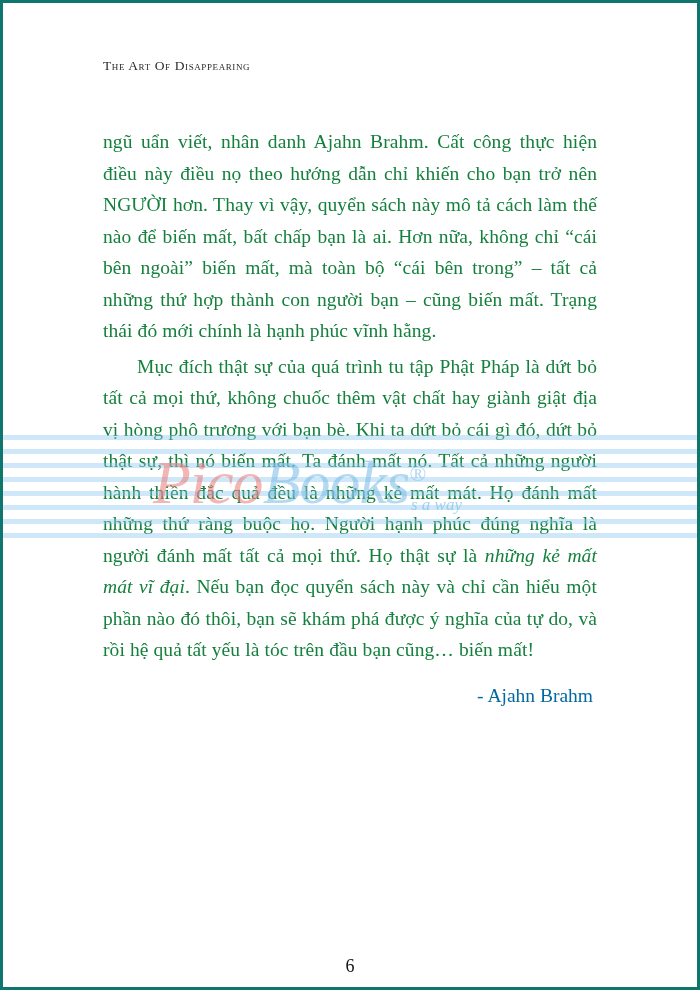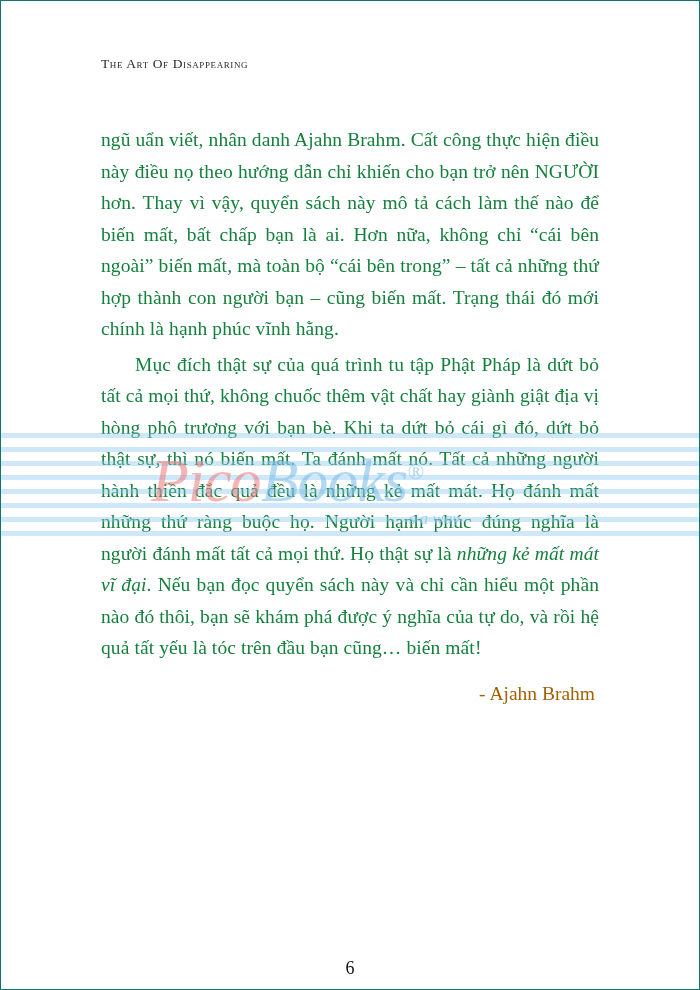--- a/index.html
+++ b/index.html
@@ -12,21 +12,21 @@
     height: 990px;
     position: relative;
     font-family: "Liberation Serif", serif;
     color: #1a1a1a;
     overflow: hidden;
   }
   .page {
     position: absolute;
     inset: 0;
     background: #ffffff;
-    border: 1px solid #0f766e;
+    border: 3px solid #0f766e;
     box-sizing: border-box;
   }
   .page-inner {
     position: absolute;
     left: 100px;
     right: 100px;
     top: 55px;
     bottom: 50px;
   }
   .running-head {
@@ -57,21 +57,21 @@
   }
   .italic {
     font-style: italic;
   }
   .attribution {
     margin-top: 14px;
     font-size: 19.5px;
     line-height: 31.5px;
     text-align: right;
     padding-right: 4px;
-    color: #a16207;
+    color: #0369a1;
   }
   .folio {
     position: absolute;
     left: 0;
     right: 0;
     bottom: 10px;
     text-align: center;
     font-size: 18px;
     color: #111111;
   }
@@ -112,21 +112,21 @@
     color: rgba(235, 120, 120, 0.55);
   }
   .wm-reg {
     font-size: 22px;
     vertical-align: super;
     color: rgba(120, 185, 230, 0.6);
   }
   .wm-sub {
     position: absolute;
     left: 408px;
-    top: 76px;
+    top: 60px;
     font-family: "Liberation Serif", serif;
     font-style: italic;
     font-size: 17px;
     color: rgba(120, 185, 230, 0.62);
     white-space: nowrap;
   }
 </style>
 </head>
 <body>
 

